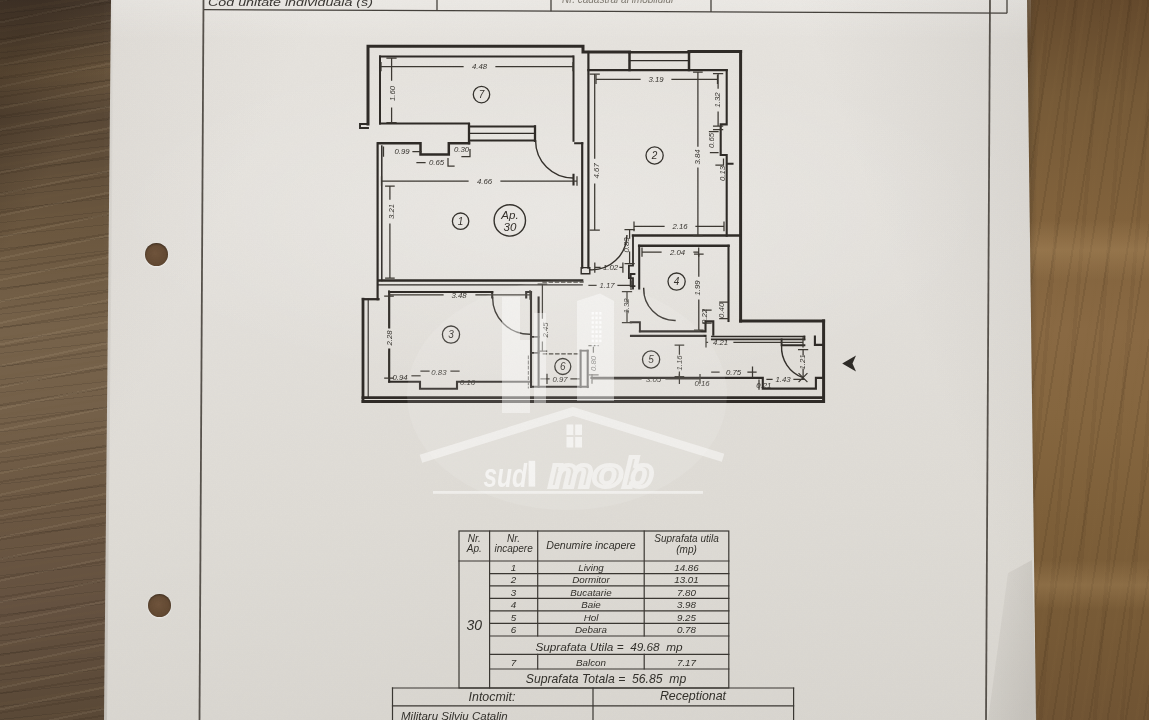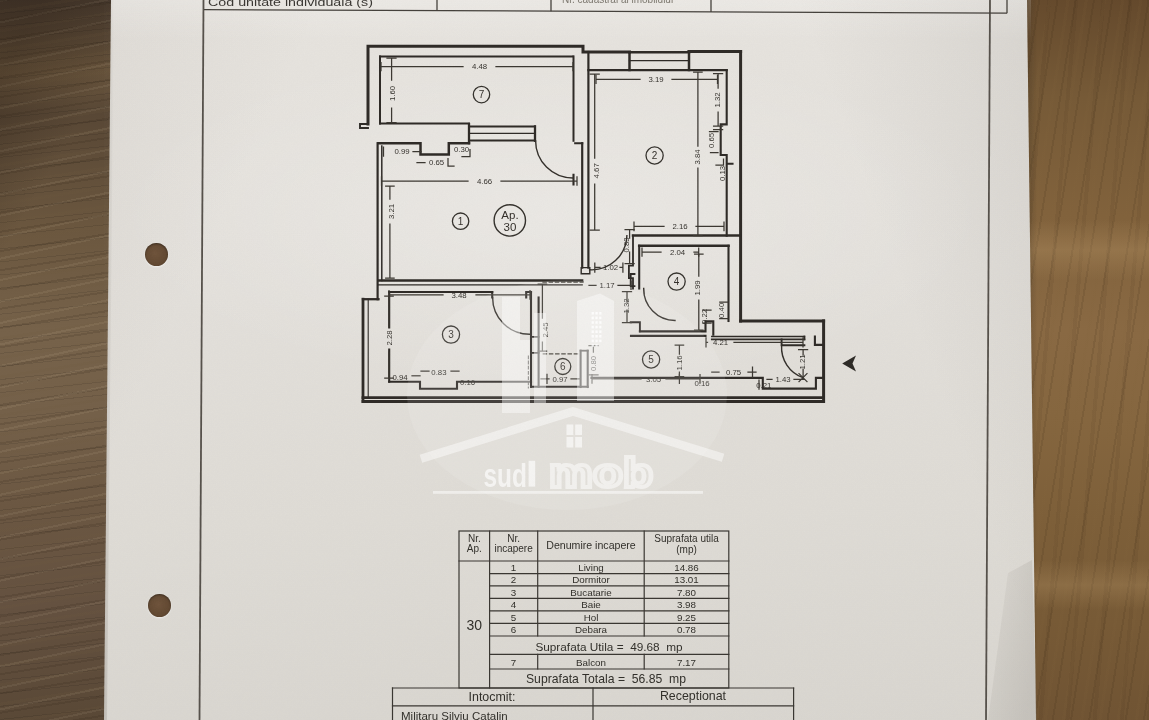--- a/index.html
+++ b/index.html
@@ -1,17 +1,17 @@
 <!DOCTYPE html>
 <html><head>
 <meta charset="utf-8">
 <style>
 html,body{margin:0;padding:0;width:1149px;height:720px;overflow:hidden;background:#6b5238;font-family:"Liberation Sans",sans-serif;}
 .abs{position:absolute;}
-#stage{position:absolute;left:0;top:0;width:1149px;height:582px;transform:translateZ(0);will-change:transform;}
+#stage{position:absolute;left:0;top:0;width:1149px;height:582px;transform:translateZ(0);will-change:transform;font-style:italic;}
 </style>
 </head>
 <body>
 <div id="stage">
 
 <div class="abs" style="left:0;top:0;width:1149px;height:720px;background:
 linear-gradient(183deg,#54432f 0%,#68543c 18%,#77624a 38%,#7d684f 52%,#6f5a41 70%,#64503a 88%,#5d4a35 100%);"></div>
 
 <div class="abs" style="left:0;top:0;width:120px;height:720px;background:
 repeating-linear-gradient(171deg,rgba(40,28,16,0.14) 0 2px,rgba(0,0,0,0) 2px 10px,rgba(110,90,62,0.14) 10px 13px,rgba(0,0,0,0) 13px 19px),

